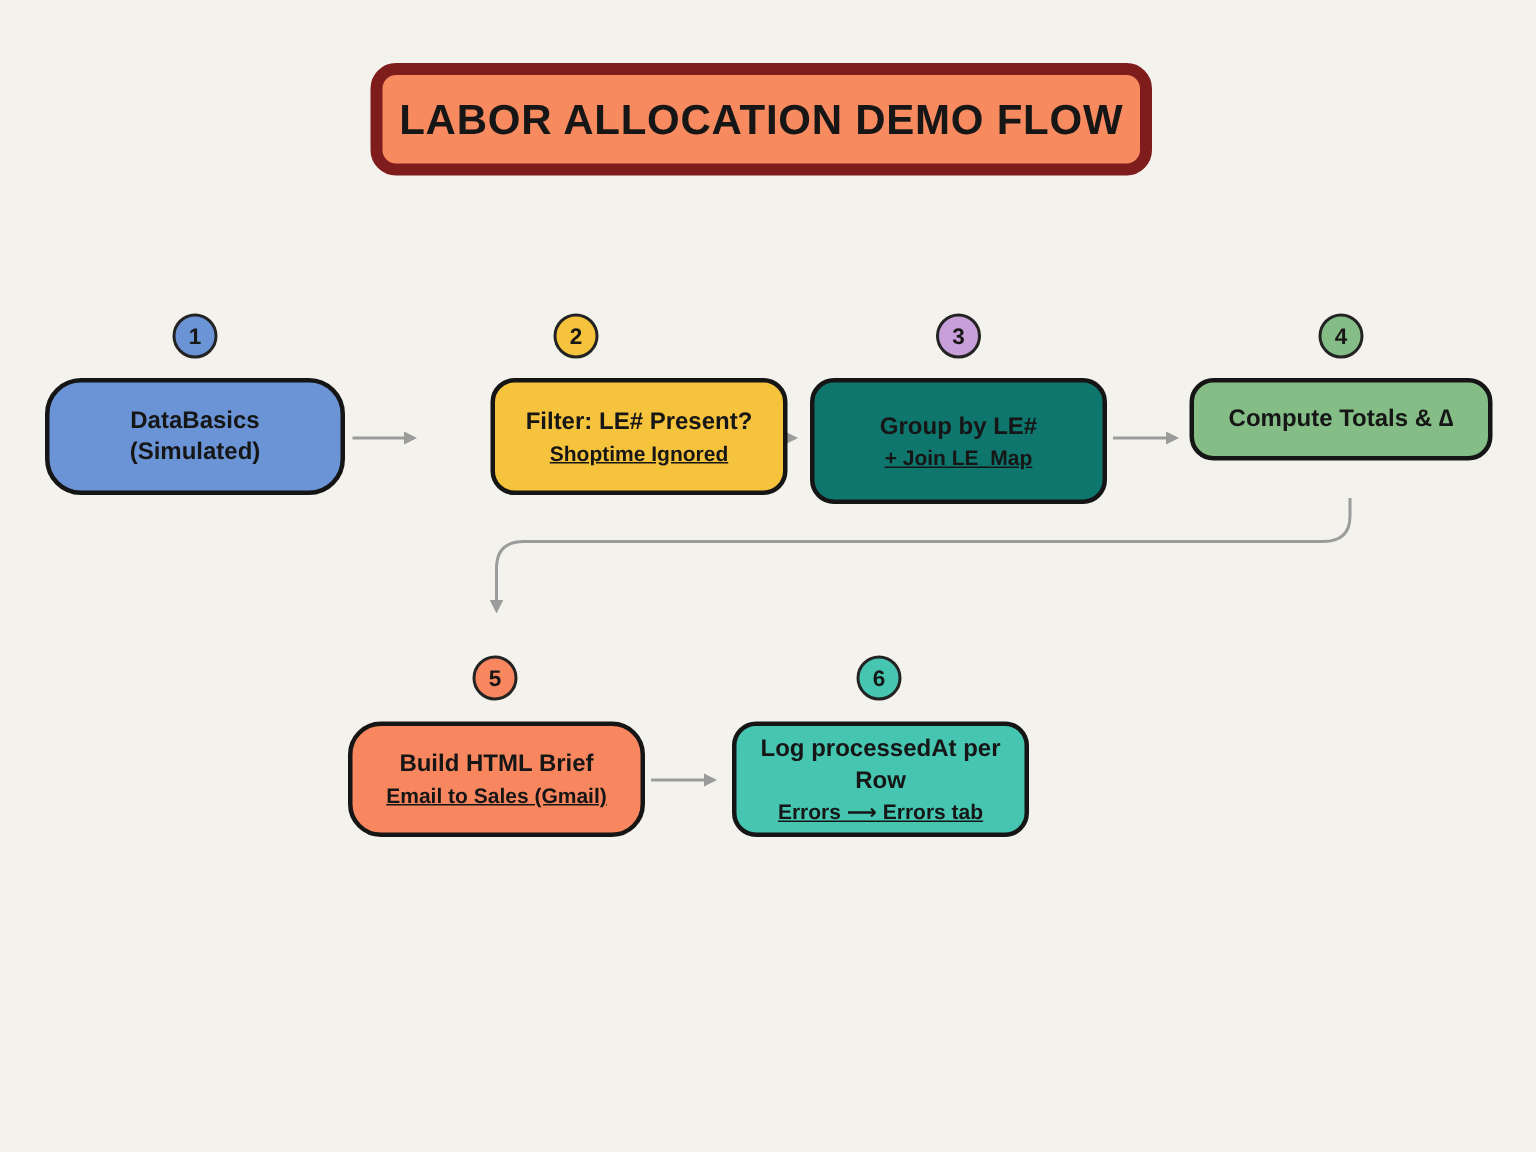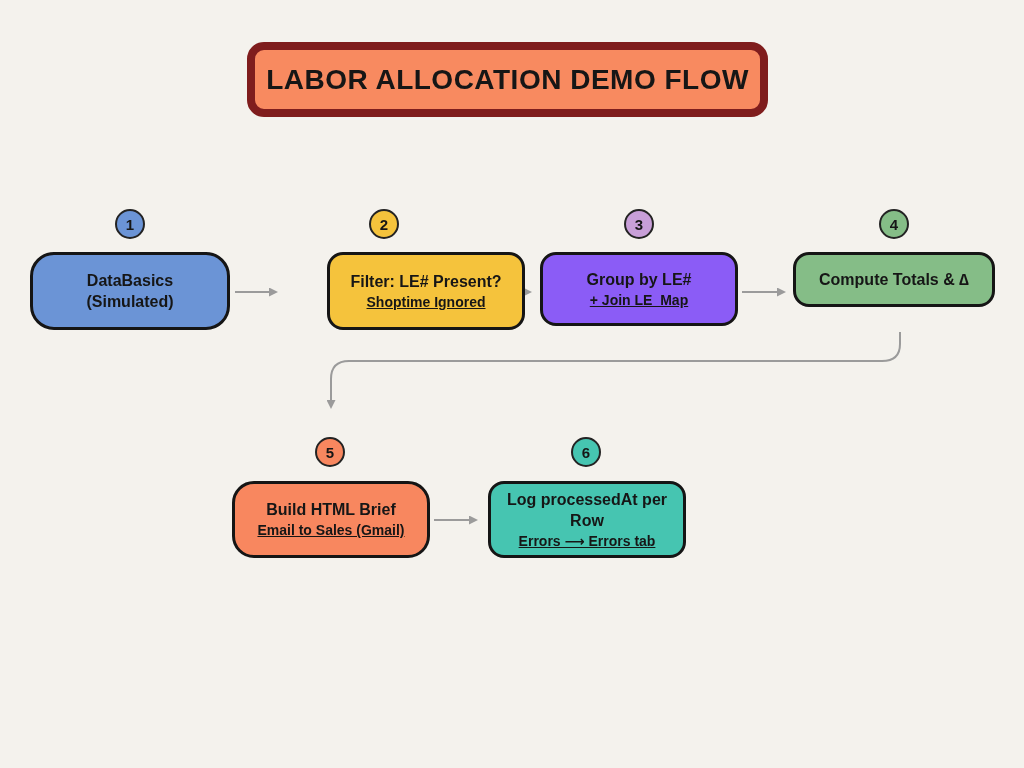--- a/index.html
+++ b/index.html
@@ -72,21 +72,21 @@
   <span>2</span>
 </div>
 <div class="abs step-box" style="left: 286px; top: 252px; width: 198px; height: 78px; background-color: rgb(245, 195, 60); margin-left: 41px;">
   <div class="ln1">Filter: LE# Present?</div>
   <div class="ln2">Shoptime Ignored</div>
 </div>
 
 <div class="abs badge" style="left: 624px; top: 209px; background-color: rgb(200, 159, 216);">
   <span>3</span>
 </div>
-<div class="abs step-box" style="left: 540px; top: 252px; width: 198px; height: 74px; background-color: #8b5cf6;">
+<div class="abs step-box" style="left: 540px; top: 252px; width: 198px; height: 84px; background-color: #0f766e;">
   <div class="ln1">Group by LE#</div>
   <div class="ln2">+ Join LE_Map</div>
 </div>
 
 <div class="abs badge" style="left: 879px; top: 209px; background-color: rgb(133, 189, 135);">
   <span>4</span>
 </div>
 <div class="abs step-box" style="left: 793px; top: 252px; width: 202px; height: 55px; background-color: rgb(133, 189, 135);">
   <div class="ln1">Compute Totals &amp; ∆</div>
 </div>

